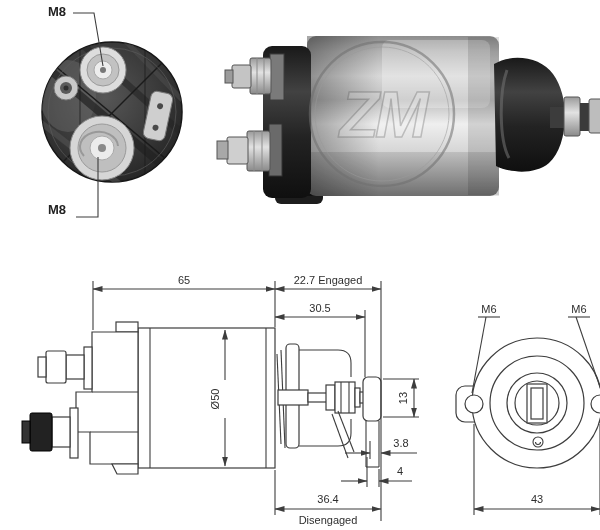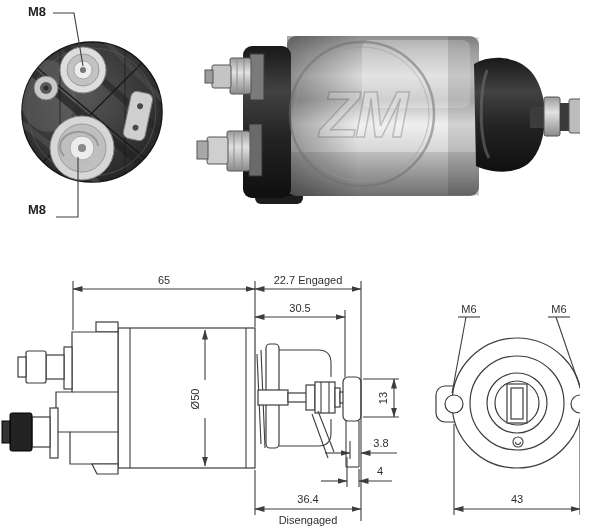--- a/index.html
+++ b/index.html
@@ -1,16 +1,16 @@
 <!DOCTYPE html>
 <html><head>
 <meta charset="utf-8">
 <style>
   html,body{margin:0;padding:0;background:#fff;}
-  .stage{position:relative;width:580px;height:530px;background:#fff;overflow:hidden;}
+  .stage{position:relative;width:580px;height:530px;background:#fff;overflow:hidden;margin-left:20px;}
   svg{display:block;}
   .ln{stroke:#3d3d3d;stroke-width:1.1;fill:none;}
   .shape{fill:#ffffff;stroke:#3d3d3d;stroke-width:1.2;}
   .dim{font-family:"Liberation Sans",sans-serif;font-size:11px;fill:#2e2e2e;}
   .lbl{font-family:"Liberation Sans",sans-serif;font-size:13px;font-weight:600;fill:#222;}
   .wm{font-family:"Liberation Sans",sans-serif;font-size:64px;font-weight:bold;font-style:italic;
       fill:rgba(255,255,255,.28);stroke:rgba(70,70,70,.5);stroke-width:1.5px;letter-spacing:-4px;}
 </style>
 </head>
 <body>

